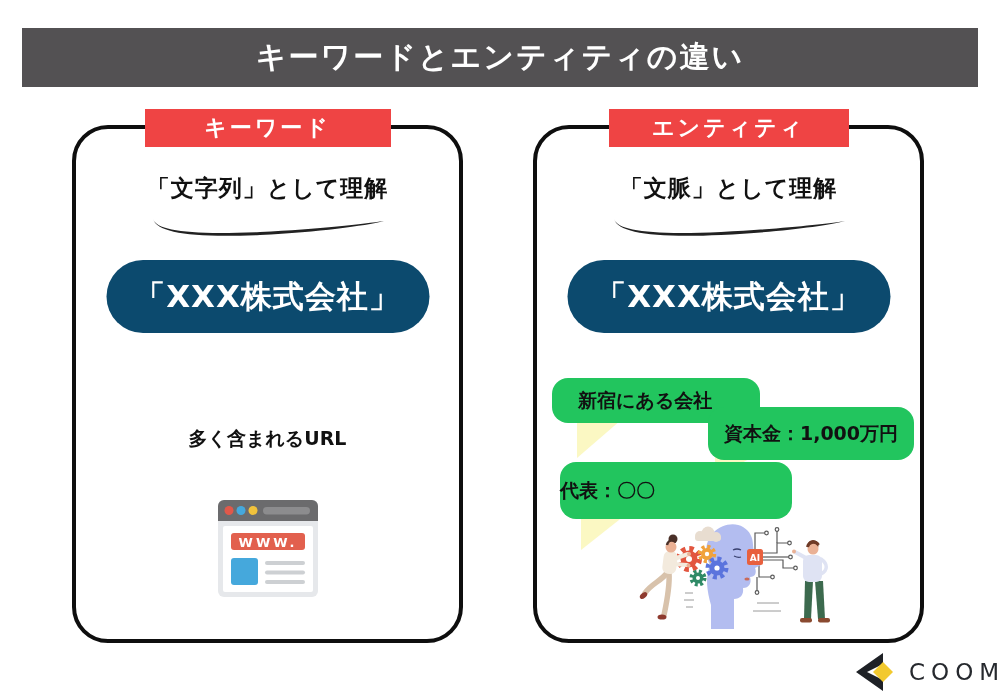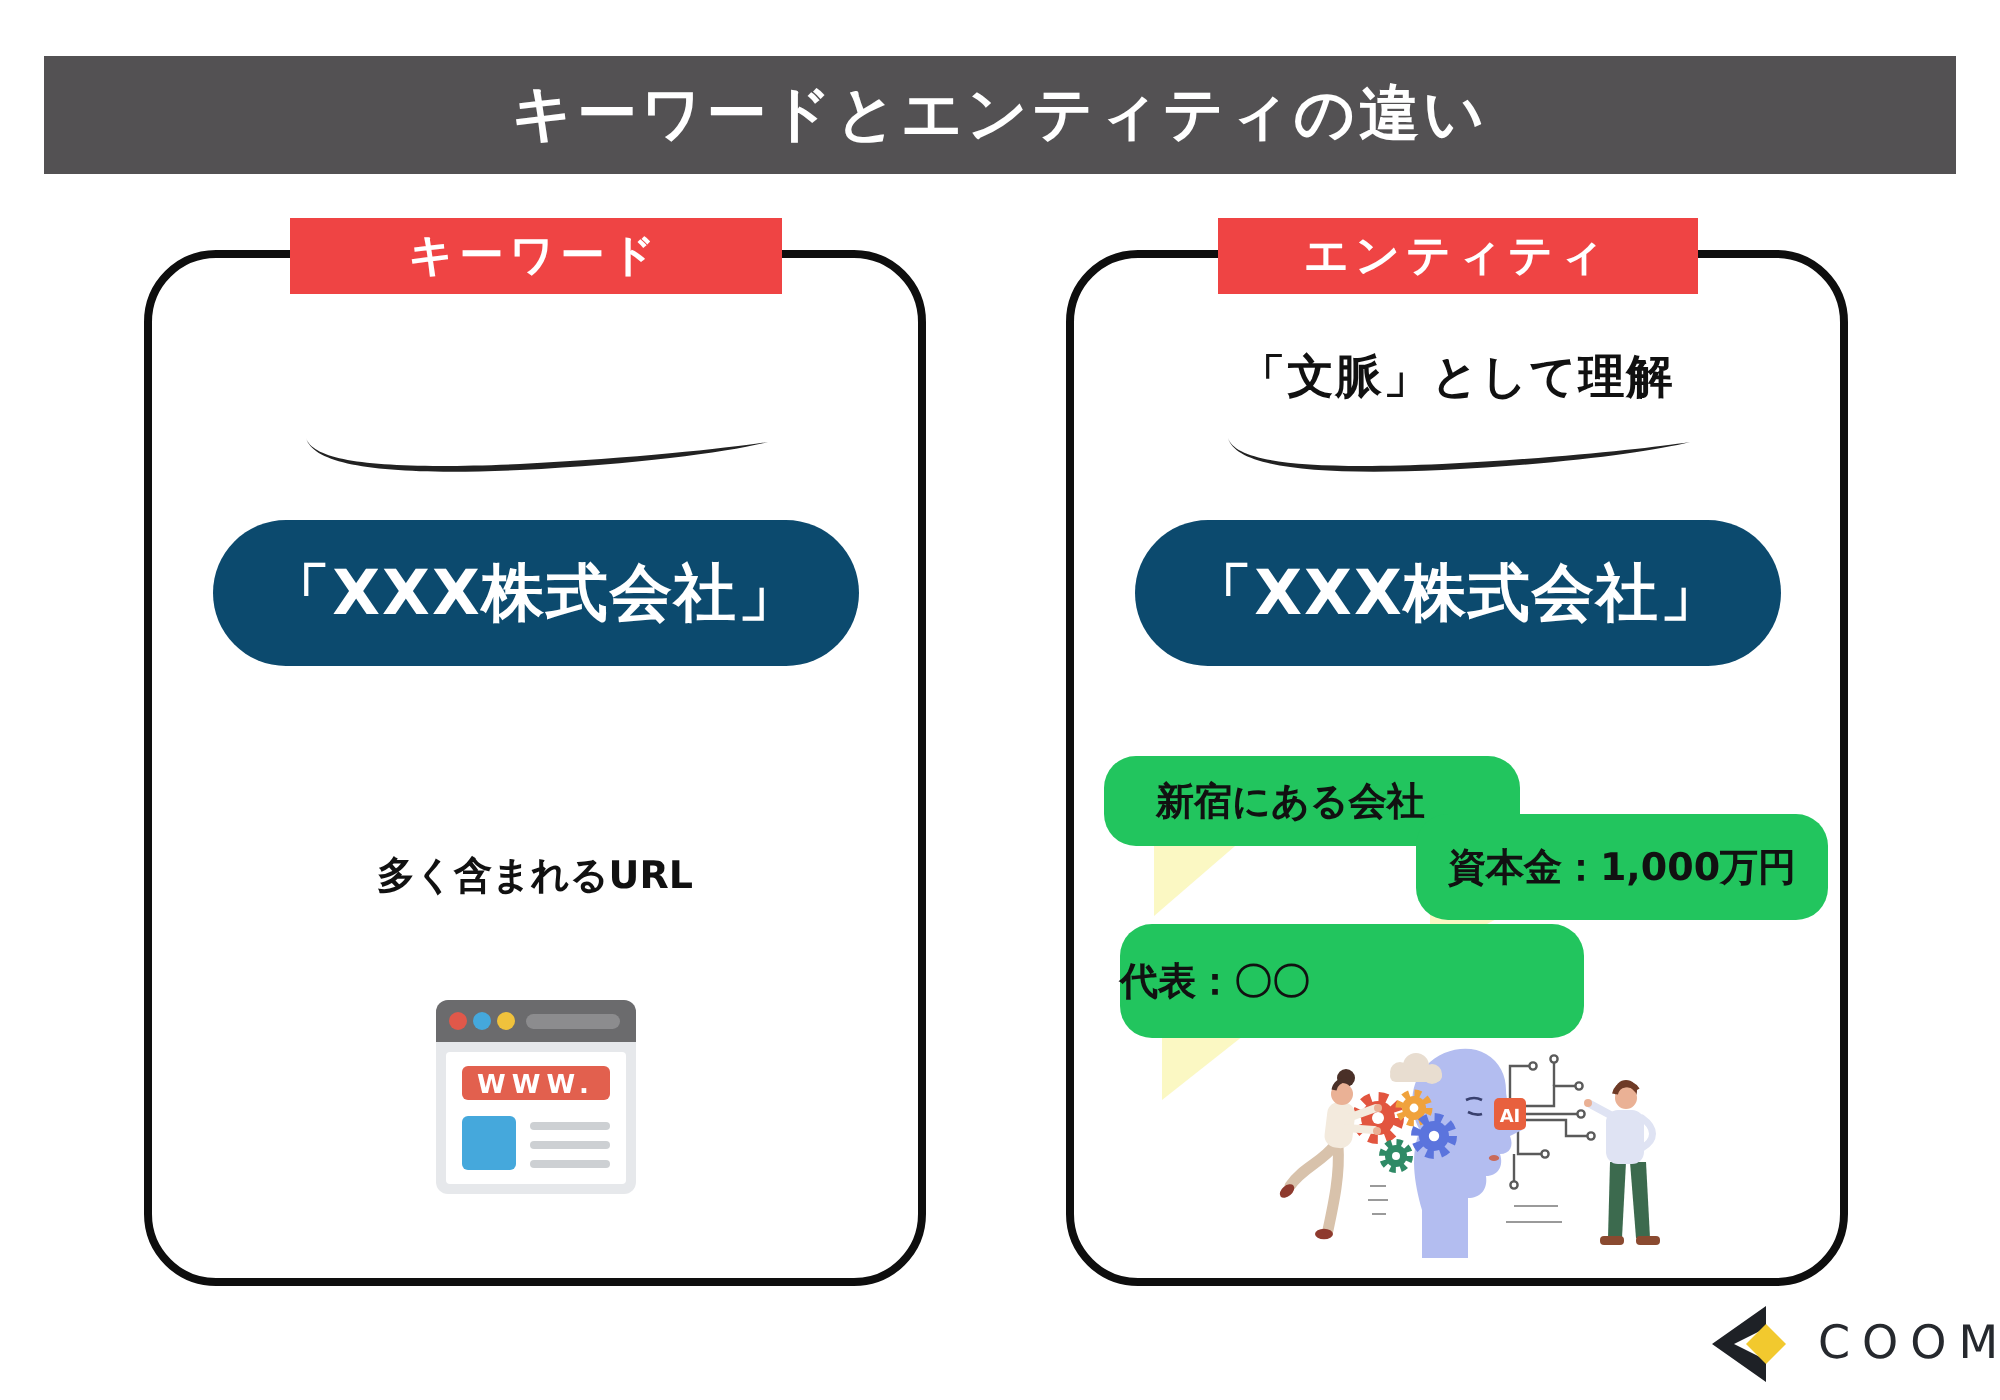--- a/index.html
+++ b/index.html
@@ -52,20 +52,21 @@
 </style>
 </head>
 <body>
 
 <div class="canvas">
 
   <div class="banner">キーワードとエンティティの違い</div>
 
   <div class="card card-left">
     <div class="tab tab-left">キーワード</div>
+    <div class="subtitle">「文字列」として理解</div>
     <svg class="swoosh" width="240" height="22" viewBox="0 0 240 22">
       <path d="M5,4 C9,16 42,20 112,17 C172,14 216,9 236,6 C216,11 172,17 112,20 C45,23 9,18 5,4 Z" fill="#222"></path>
     </svg>
     <div class="pill">「XXX株式会社」</div>
     <div class="desc">
       <br>
       <span>多く含まれるURL</span>
     </div>
     <svg class="browser-icon" width="100" height="97" viewBox="0 0 100 97">
       <rect x="0" y="0" width="100" height="97" rx="6" fill="#e6e8eb"></rect>

